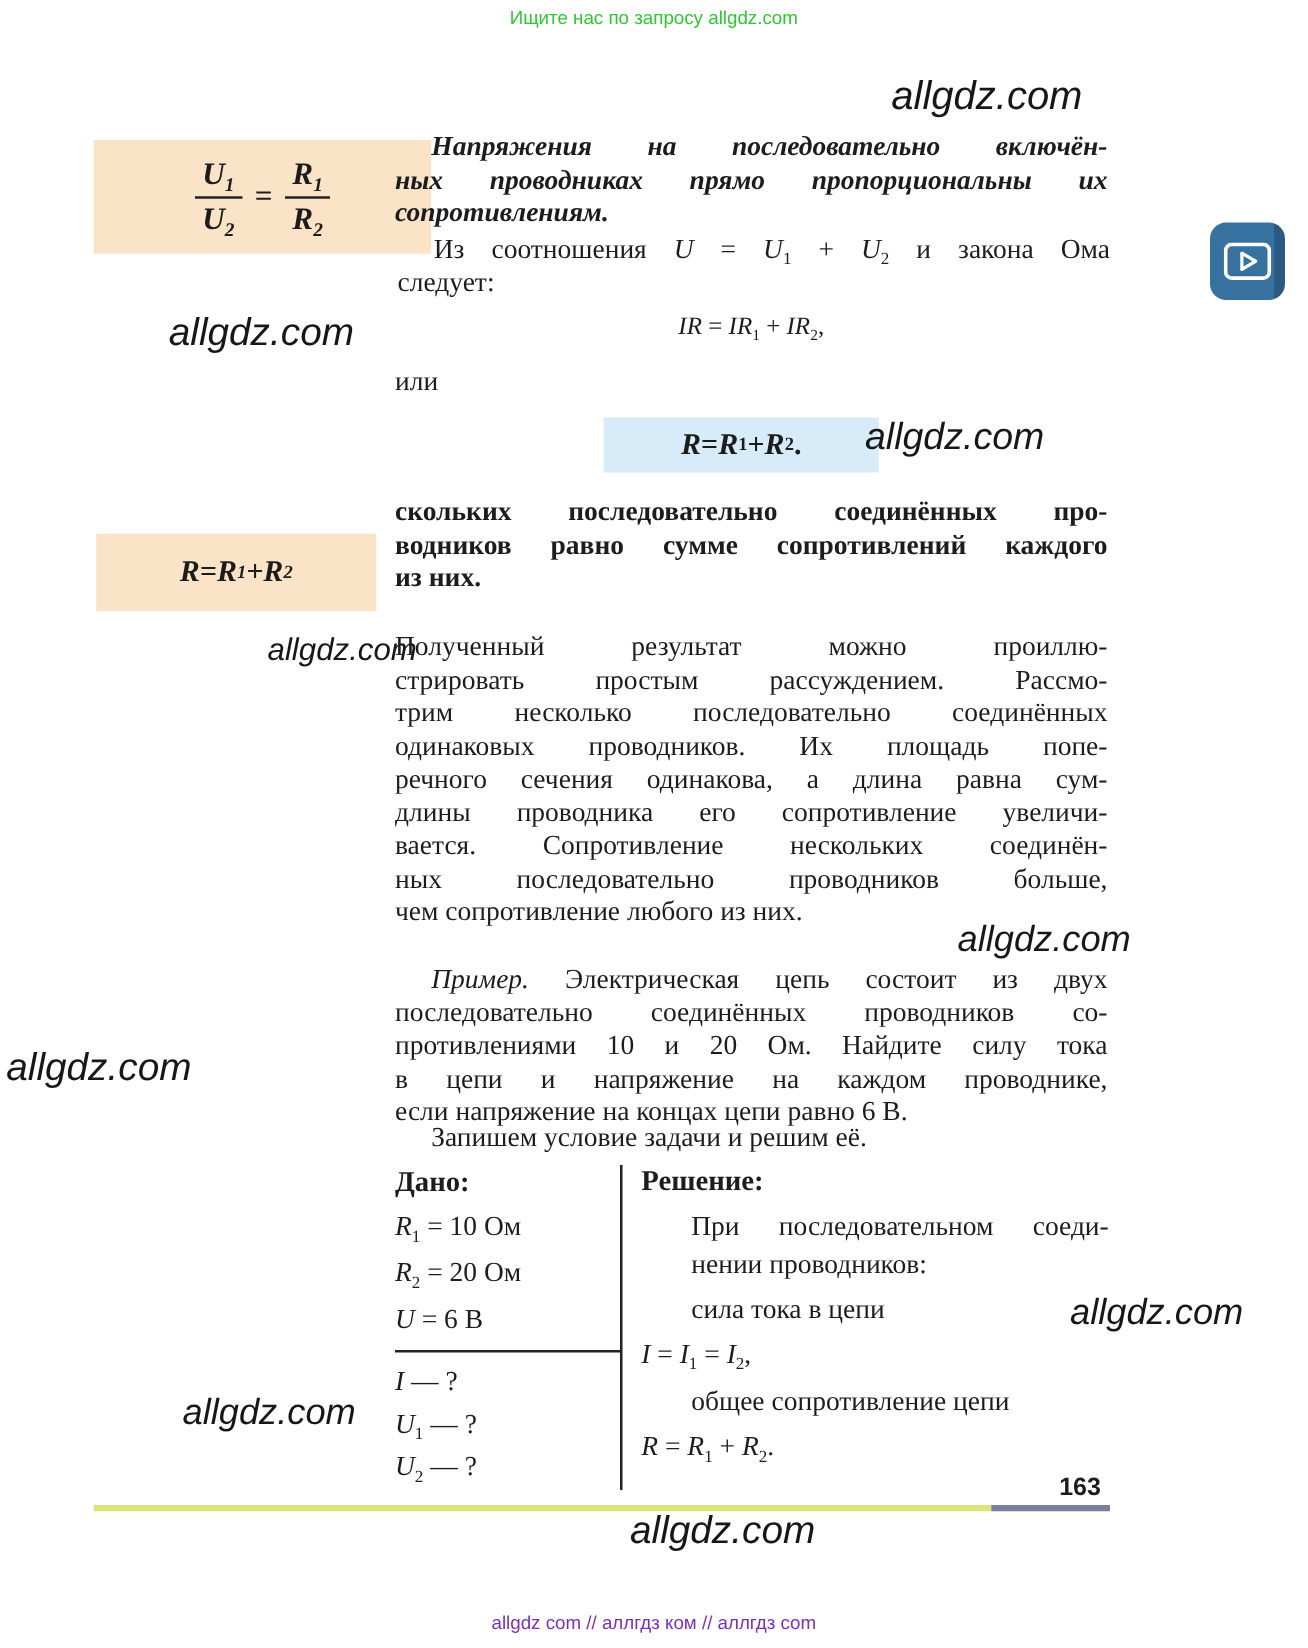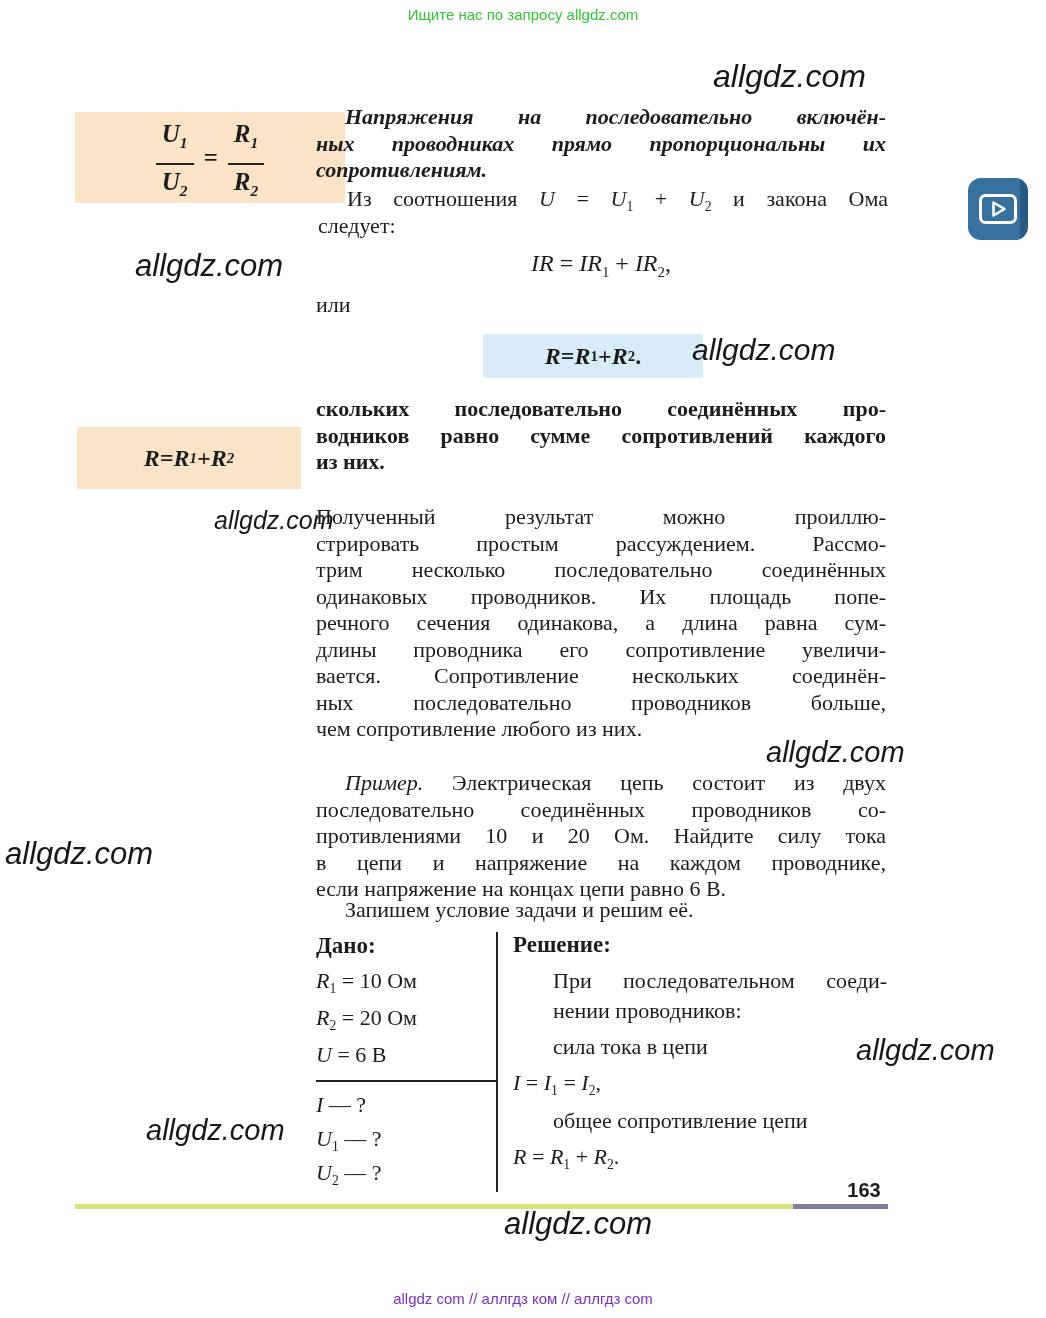--- a/index.html
+++ b/index.html
@@ -23,29 +23,29 @@
   
   .body-text { width:570px; font-size:22px; line-height:26.5px; }
   .jline { text-align:justify; text-align-last:justify; }
   .indent { text-indent:29px; }
   .law { font-style:italic; font-weight:bold; }
 
   
   .cream-box { background:var(--cream,#fbe3c8); display:flex; align-items:center; justify-content:center; }
   .box-ratio { left:75px; top:112px; width:270px; height:91px; font-weight:bold; font-style:italic; font-size:25px; }
   .frac { display:inline-flex; flex-direction:column; align-items:center; margin:0 10px; }
-  .frac .num { border-bottom:2.5px solid #222; padding:0 6px 15px 6px; }
+  .frac .num { border-bottom:2.5px solid #222; padding:0 6px 3px 6px; }
   .frac .den { padding-top:3px; }
   .box-sum { left:77px; top:427px; width:224px; height:62px; font-weight:bold; font-style:italic; font-size:24px; }
   .blue-box {
     left:483px; top:334px; width:220px; height:44px;
     background:var(--light-blue,#d7ecf8); display:flex; align-items:center; justify-content:center;
     font-weight:bold; font-size:24px;
   }
-  .formula-center { left:316px; top:250px; width:570px; text-align:center; font-size:24px; }
+  .formula-center { left:316px; top:250px; width:570px; text-align:center; font-size:20px; }
 
   
   .given-col { left:316px; top:932px; width:180px; font-size:22px; }
   .given-title { font-weight:bold; font-size:23px; line-height:28px; margin-bottom:6px; }
   .given-row { line-height:30px; margin-bottom:7px; }
   .given-rule { border-top:2.5px solid #222; width:180px; margin:10px 0 8px 0; }
   .find-row { line-height:30px; margin-bottom:4px; }
   .divider-v { left:496px; top:932px; width:2px; height:260px; background:#222; }
   .solution-col { left:513px; top:932px; width:374px; font-size:22px; }
   .solution-title { font-weight:bold; font-size:23px; line-height:26px; margin-bottom:8px; }

